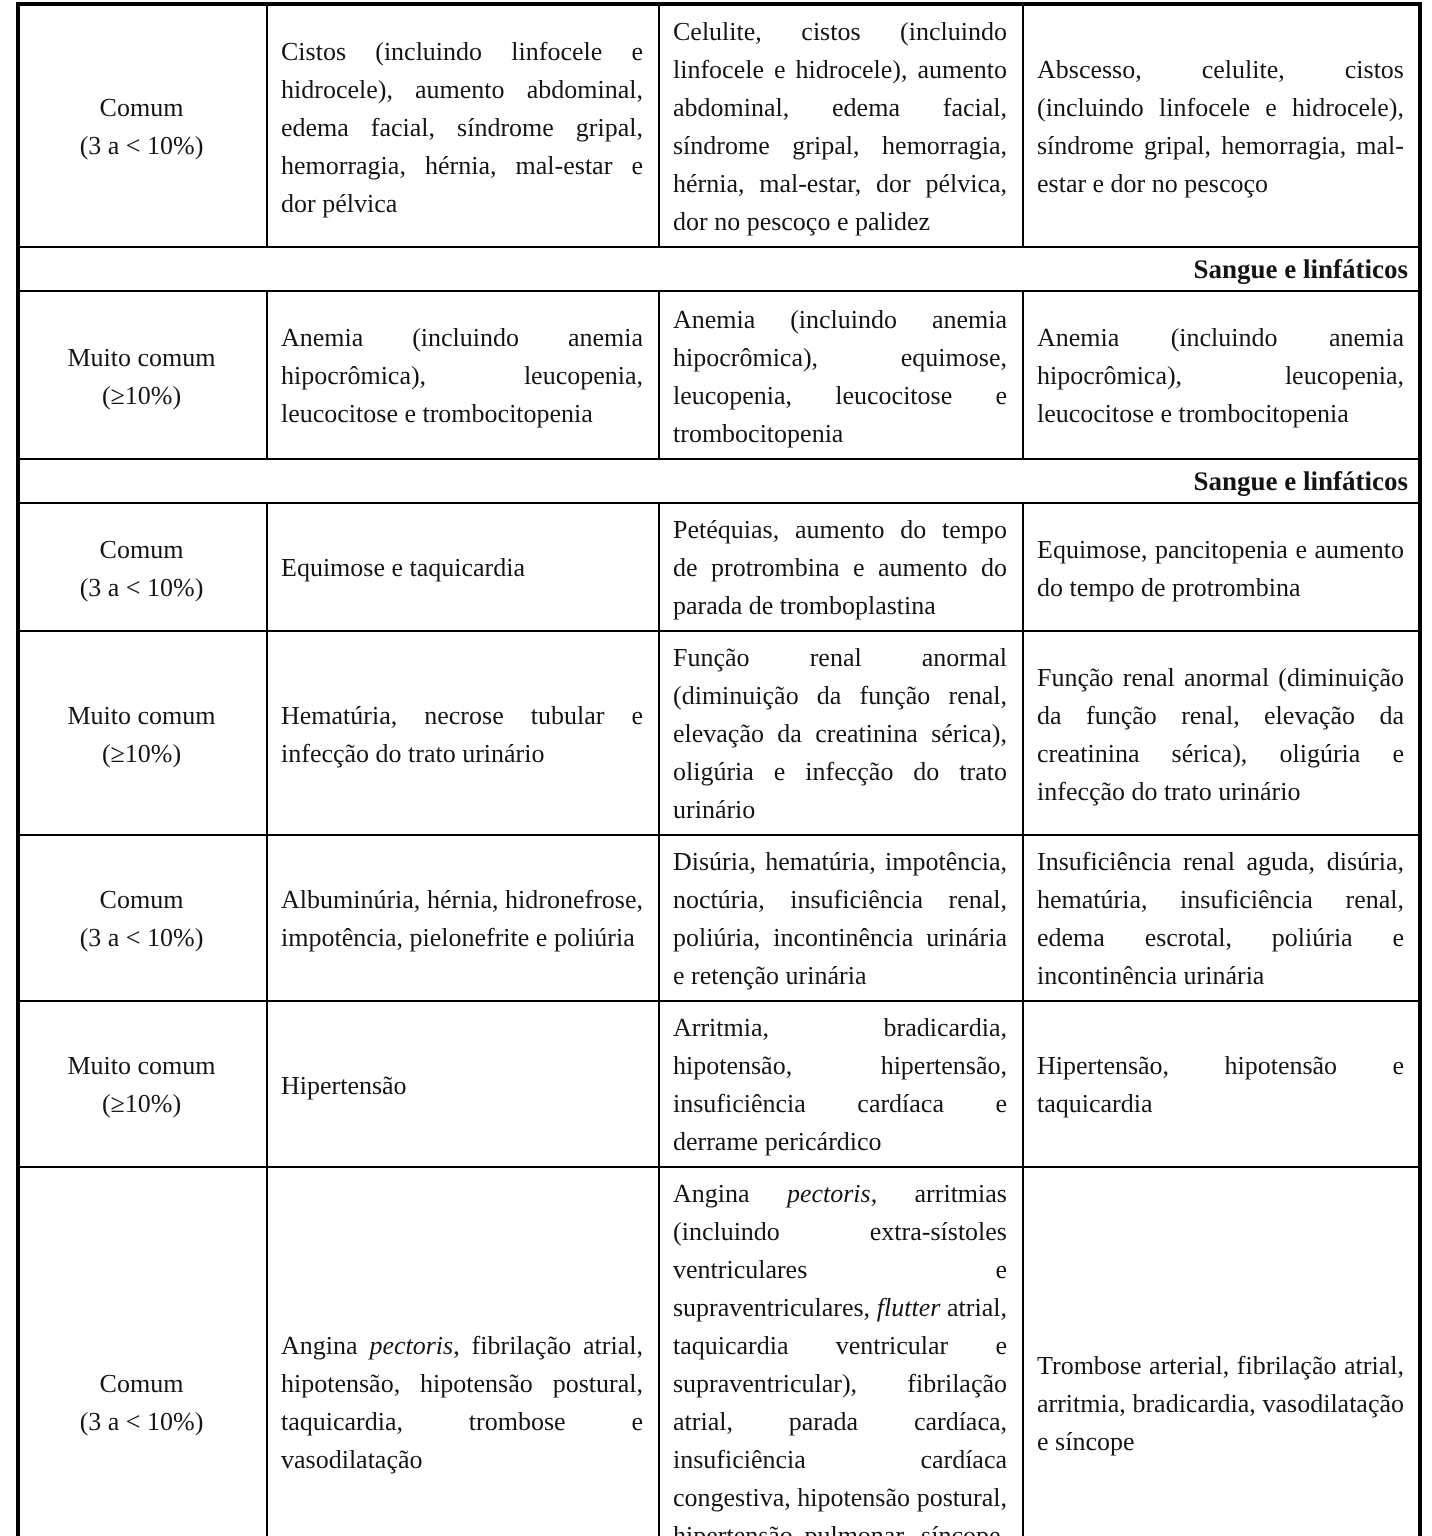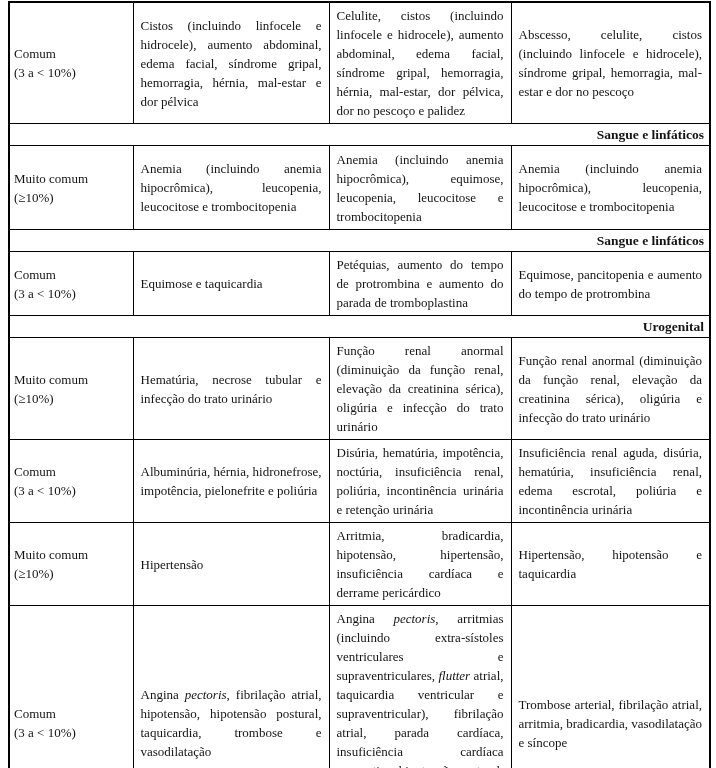--- a/index.html
+++ b/index.html
@@ -32,21 +32,21 @@
   }
   td {
     vertical-align: middle;
     font-size: 13px;
     line-height: 19px;
     padding: 3px 7px;
     overflow: hidden;
   }
   td.freq {
     padding: 3px 5px 3px 4px;
-    text-align: left;
+    text-align: center;
   }
   td.body {
     text-align: justify;
   }
   td.section {
     font-weight: bold;
     font-size: 13.5px;
     padding: 1px 5px;
     text-align: right;
   }
@@ -98,23 +98,20 @@
       <tr style="height:52px">
         <td class="freq">
           <div>Comum</div>
           <div>(3 a &lt; 10%)</div>
         </td>
         <td class="body">Equimose e taquicardia</td>
         <td class="body">Petéquias, aumento do tempo de protrombina e aumento do parada de tromboplastina</td>
         <td class="body">Equimose, pancitopenia e aumento do tempo de protrombina</td>
       </tr>
 
-      <tr style="height:21px">
-        <td class="section" colspan="4">Urogenital</td>
-      </tr>
 
       <tr style="height:79px">
         <td class="freq">
           <div>Muito comum</div>
           <div>(≥10%)</div>
         </td>
         <td class="body">Hematúria, necrose tubular e infecção do trato urinário</td>
         <td class="body">Função renal anormal (diminuição da função renal, elevação da creatinina sérica), oligúria e infecção do trato urinário</td>
         <td class="body">Função renal anormal (diminuição da função renal, elevação da creatinina sérica), oligúria e infecção do trato urinário</td>
       </tr>

